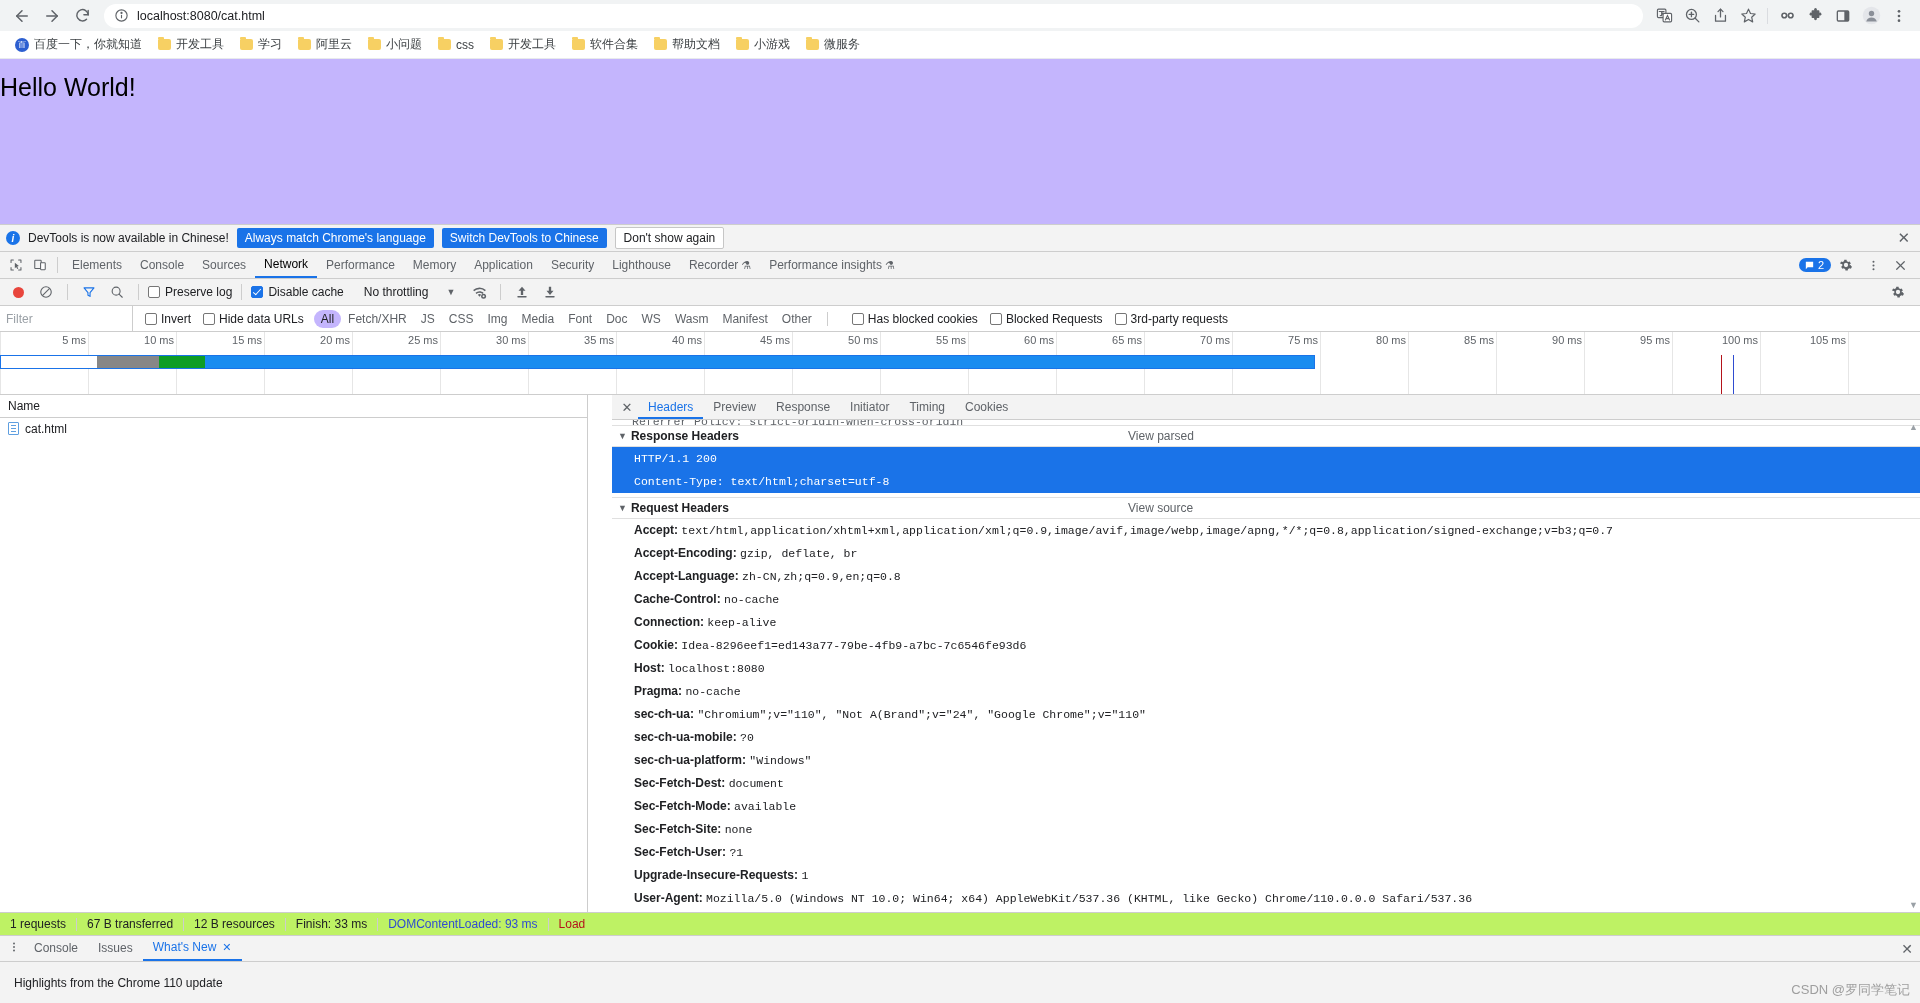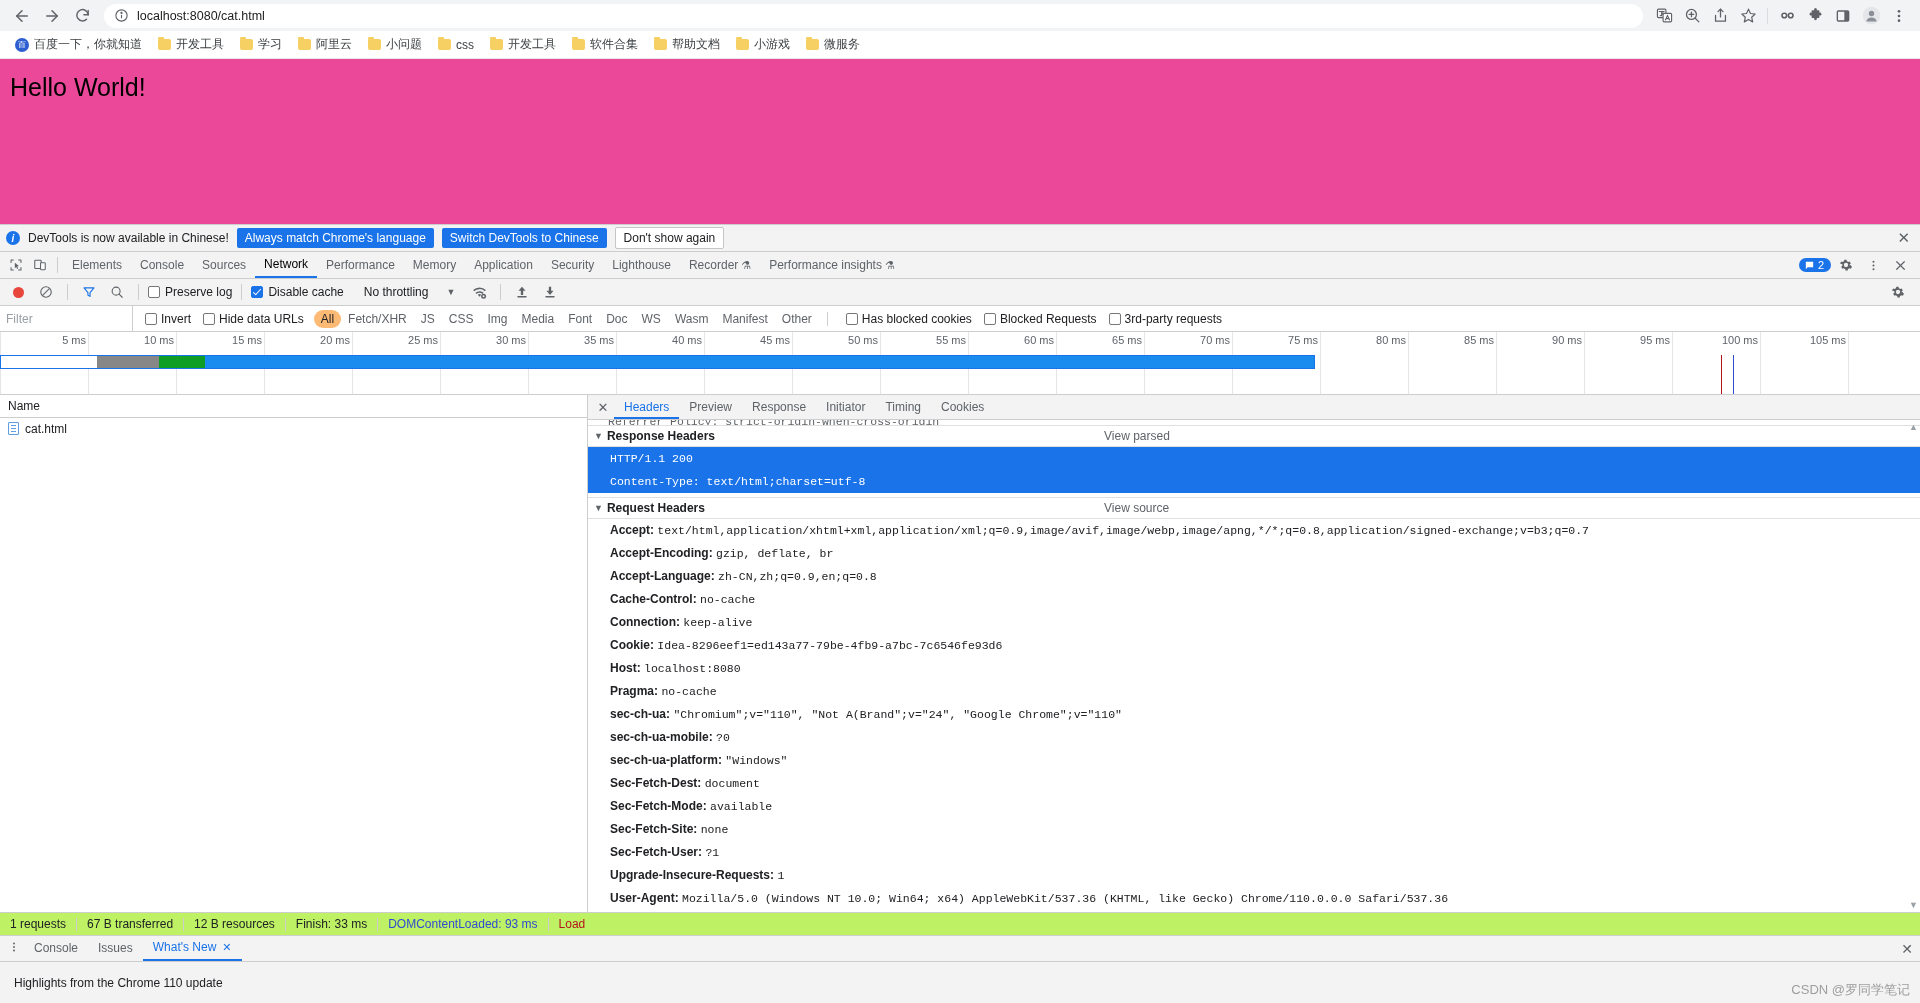--- a/index.html
+++ b/index.html
@@ -56,21 +56,21 @@
     width:6px; height:2px; background:#f7d063; border-radius:1px 1px 0 0;
   }
   .bm-baidu {
     width: 14px; height: 14px; border-radius: 50%;
     background: #2d5fd0; color:#fff; font-size:8px;
     display:flex; align-items:center; justify-content:center; flex:0 0 auto;
   }
 
   
   .page-viewport {
-    height: 165px; background: #ec4899; padding: 14px 10px;
+    height: 165px; background: #c4b5fd; padding: 14px 0;
   }
   .page-h1 { font-size: 25px; font-weight: normal; color: #000; }
 
   
   .devtools {
     position: absolute; left: 0; right: 0; top: 224px; bottom: 0;
     border-top: 1px solid #cdcdcd; background: #fff;
     display: flex; flex-direction: column;
   }
   .dt-banner {
@@ -146,21 +146,21 @@
   .filter-input {
     width: 133px; height: 25px; border: none; border-right: 1px solid #cdcdcd;
     font-size: 12px; padding: 0 6px; font-family: inherit; outline: none; color: #202124;
   }
   .filter-input::placeholder { color: #9aa0a6; }
   .fl-check { display: flex; align-items: center; gap: 4px; margin-left: 12px; color:#202124; white-space: nowrap;}
   .type-pill {
     padding: 2px 7px; border-radius: 9px; color: #5f6368;
     white-space: nowrap; cursor: pointer;
   }
-  .type-pill.active { background: #fdba74; color: #202124; }
+  .type-pill.active { background: #c4b5fd; color: #202124; }
   .fl-sep { width: 1px; height: 14px; background: #cdcdcd; margin: 0 8px; }
 
   
   .overview {
     height: 63px; border-bottom: 1px solid #cdcdcd; position: relative;
     background: #fff; overflow: hidden;
   }
   .ov-tick {
     position: absolute; top: 0; height: 63px;
     border-left: 1px solid #e6e6e6;
@@ -170,21 +170,21 @@
     color: #5f6368; white-space: nowrap;
   }
   .ov-band {
     position: absolute; left: 0; top: 23px; height: 14px;
     border: 1px solid #1a73e8; background: #fff; box-sizing: border-box;
   }
   .ov-seg { position: absolute; top: 0; height: 12px; }
   .ev-line { position: absolute; top: 23px; width: 1px; height: 40px; }
 
   
-  .net-main { flex: 1 1 auto; display: flex; min-height: 0; }
+  .net-main { flex: 1 1 auto; display: flex; min-height: 0; gap: 24px; }
   .req-list {
     width: 588px; flex: 0 0 588px; border-right: 1px solid #cdcdcd;
     display: flex; flex-direction: column; background: #fff;
   }
   .rl-head {
     height: 23px; border-bottom: 1px solid #cdcdcd; background: #fff;
     display: flex; align-items: center; font-size: 12px;
     color: #202124; padding-left: 8px;
   }
   .rl-body { flex: 1 1 auto; overflow: hidden; }
@@ -595,21 +595,21 @@
     <span class="type-pill">CSS</span>
     <span class="type-pill">Img</span>
     <span class="type-pill">Media</span>
     <span class="type-pill">Font</span>
     <span class="type-pill">Doc</span>
     <span class="type-pill">WS</span>
     <span class="type-pill">Wasm</span>
     <span class="type-pill">Manifest</span>
     <span class="type-pill">Other</span>
     <span class="fl-sep"></span>
-    <label class="fl-check" style="margin-left:10px">
+    <label class="fl-check" style="margin-left:16px">
       <span class="cb"></span>
       <span>Has blocked cookies</span>
     </label>
     <label class="fl-check">
       <span class="cb"></span>
       <span>Blocked Requests</span>
     </label>
     <label class="fl-check">
       <span class="cb"></span>
       <span>3rd-party requests</span>

